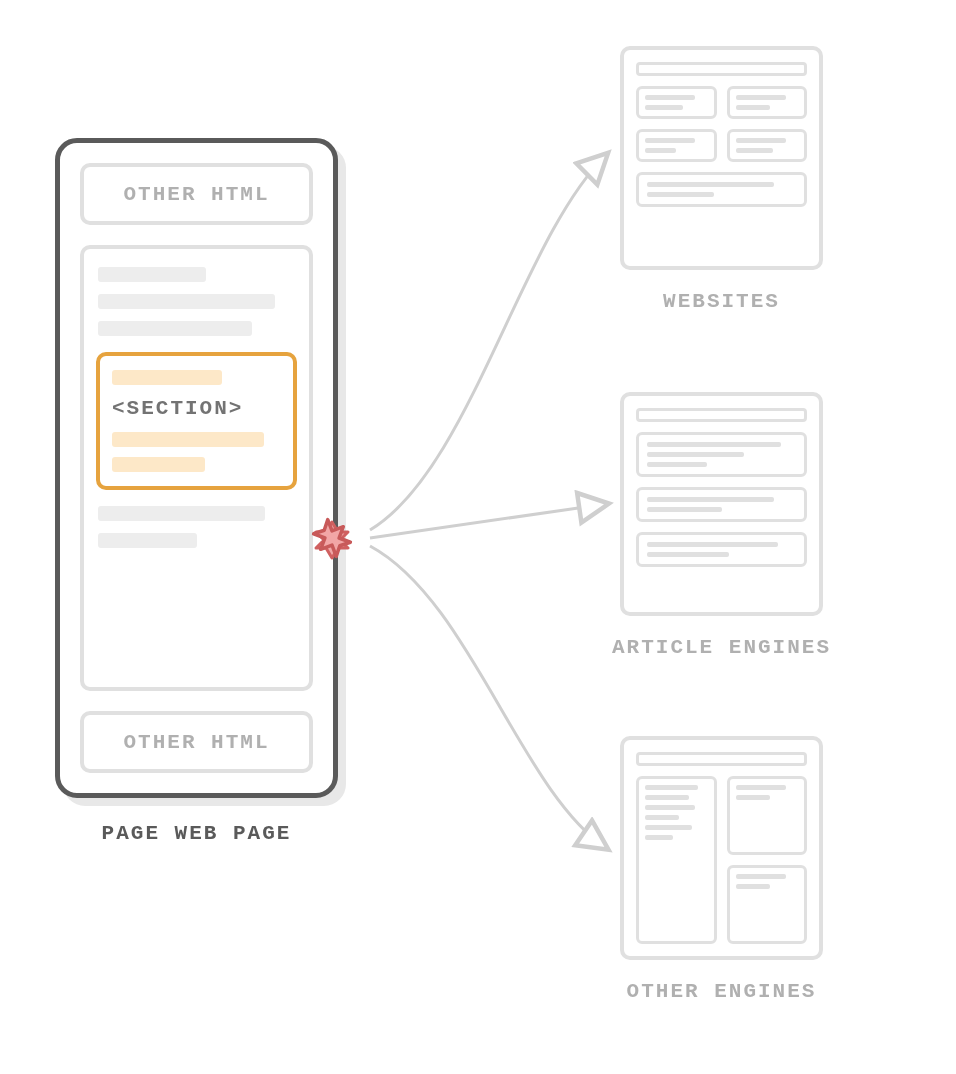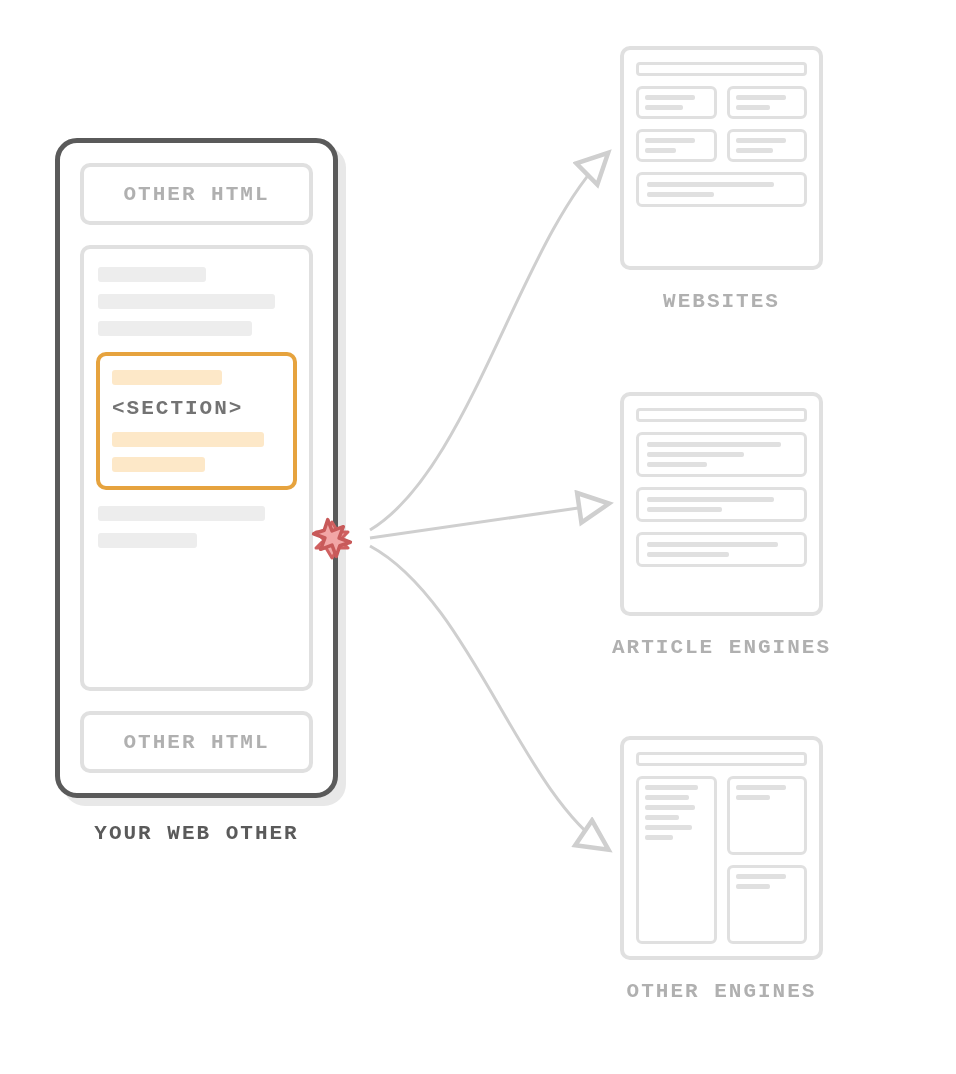--- a/index.html
+++ b/index.html
@@ -174,21 +174,21 @@
 
     <div class="bar-lt" style="width:85%"></div>
     <div class="bar-lt" style="width:50%"></div>
   </div>
 
   <div class="other-html">
     <span class="inner-label">OTHER HTML</span>
   </div>
 </div>
 
-<div class="label label-dark" style="left:55px; top:822px; width:283px;">YOUR WEB OTHER</div>
+<div class="label label-dark" style="left:55px; top:822px; width:283px;">PAGE WEB PAGE</div>
 
 <svg class="x-icon" viewBox="0 0 44 44">
   <path d="M22 6 L28 16 L38 16 L30 24 L38 32 L28 32 L22 42 L16 32 L6 32 L14 24 L6 16 L16 16 Z" fill="#f0a8a8" stroke="#d06060" stroke-width="3" stroke-linejoin="round" transform="rotate(0 22 22)"></path>
 
   <path d="M10 10 L18 18 L22 14 L26 18 L34 10 L30 18 L34 22 L30 26 L34 34 L26 30 L22 34 L18 30 L10 34 L14 26 L10 22 L14 18 Z" fill="none"></path>
   <g>
     <path d="M22 4 C24 4 26 10 28 14 C32 12 40 10 40 14 C40 16 34 20 32 22 C34 24 40 28 40 30 C40 34 32 32 28 30 C26 34 24 40 22 40 C20 40 18 34 16 30 C12 32 4 34 4 30 C4 28 10 24 12 22 C10 20 4 16 4 14 C4 10 12 12 16 14 C18 10 20 4 22 4 Z" fill="none"></path>
   </g>
 </svg>
 <svg class="x-icon" viewBox="0 0 44 44" style="left:310px; top:516px;">

